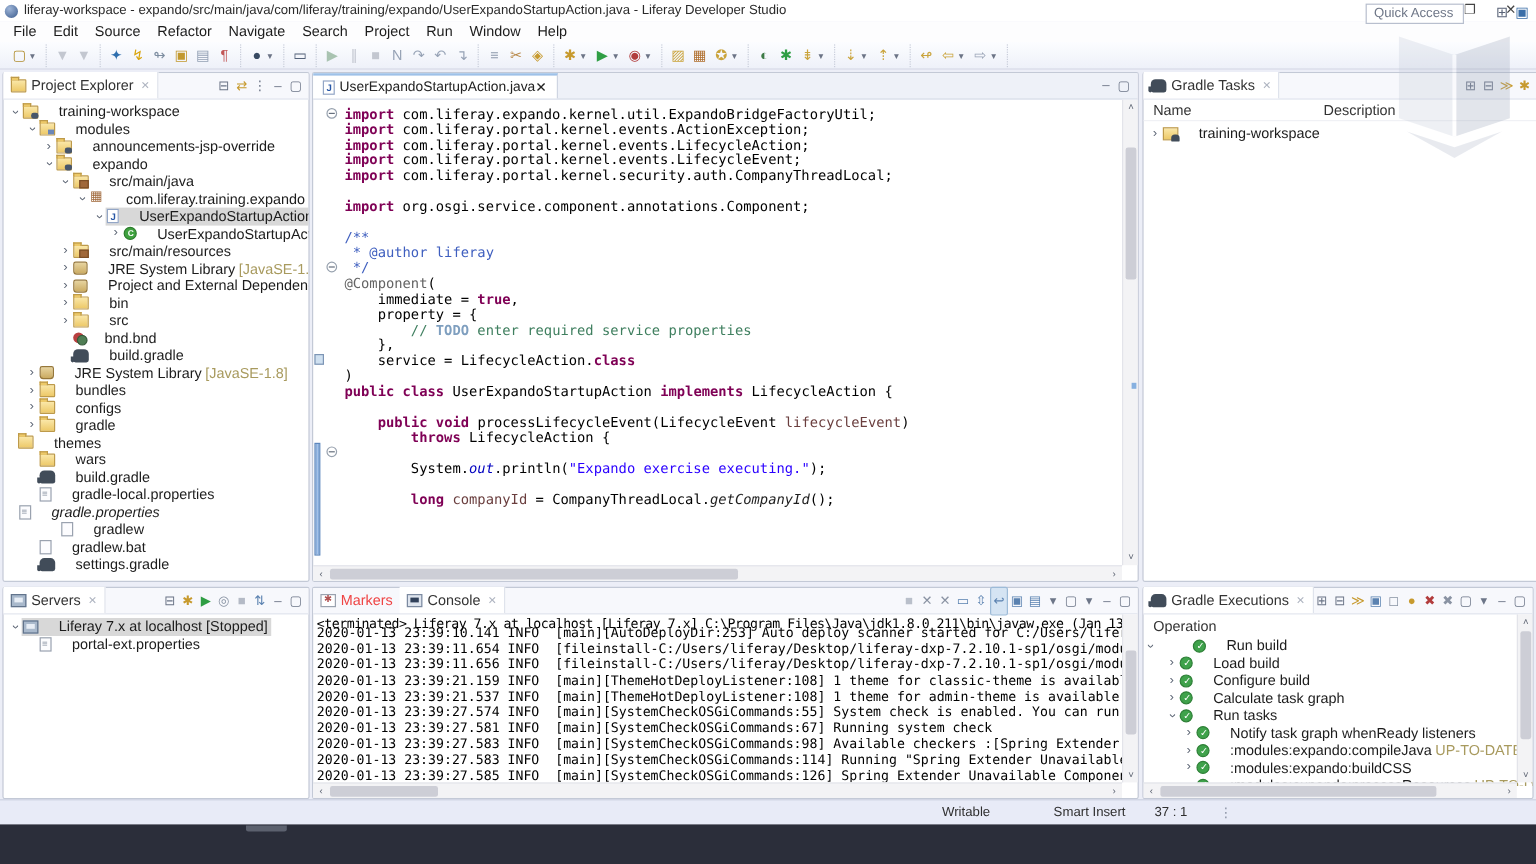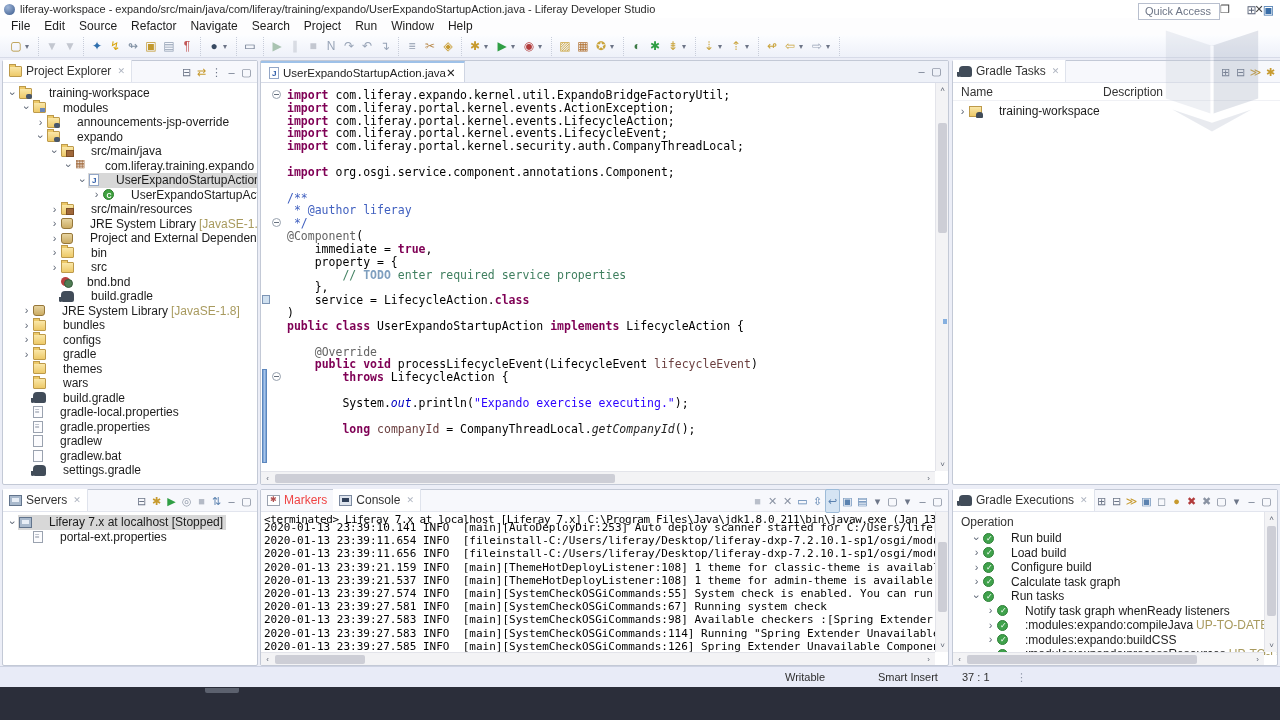--- a/index.html
+++ b/index.html
@@ -389,21 +389,21 @@
           <span class="lbl">configs</span>
         </span>
       </div>
       <div class="tree-row" style="padding-left: 18px;">
         <span class="chev">›</span>
         <span class="row-inner">
           <span class="ic ic-folder"></span>
           <span class="lbl">gradle</span>
         </span>
       </div>
-      <div class="tree-row" style="padding-left: 18px;">
+      <div class="tree-row" style="">
         <span class="chev none"></span>
         <span class="row-inner">
           <span class="ic ic-folder"></span>
           <span class="lbl">themes</span>
         </span>
       </div>
       <div class="tree-row" style="padding-left: 18px;">
         <span class="chev none"></span>
         <span class="row-inner">
           <span class="ic ic-folder"></span>
@@ -417,28 +417,28 @@
           <span class="lbl">build.gradle</span>
         </span>
       </div>
       <div class="tree-row" style="padding-left: 18px;">
         <span class="chev none"></span>
         <span class="row-inner">
           <span class="ic ic-properties-file"></span>
           <span class="lbl">gradle-local.properties</span>
         </span>
       </div>
-      <div class="tree-row" style="padding-left: 18px;">
+      <div class="tree-row" style="padding-left: 1px; font-style: italic;">
         <span class="chev none"></span>
         <span class="row-inner">
           <span class="ic ic-properties-file"></span>
           <span class="lbl">gradle.properties</span>
         </span>
       </div>
-      <div class="tree-row" style="padding-left: 18px;">
+      <div class="tree-row" style="padding-left: 36px;">
         <span class="chev none"></span>
         <span class="row-inner">
           <span class="ic ic-file"></span>
           <span class="lbl">gradlew</span>
         </span>
       </div>
       <div class="tree-row" style="padding-left: 18px;">
         <span class="chev none"></span>
         <span class="row-inner">
           <span class="ic ic-file"></span>
@@ -489,21 +489,20 @@
         <div class="code-line"><span class="tk-j"> */</span></div>
         <div class="code-line"><span class="tk-a">@Component</span><span class="tk-p">(</span></div>
         <div class="code-line"><span class="tk-p">    immediate = </span><span class="tk-k">true</span><span class="tk-p">,</span></div>
         <div class="code-line"><span class="tk-p">    property = {</span></div>
         <div class="code-line"><span class="tk-c">        // </span><span class="tk-t">TODO</span><span class="tk-c"> enter required service properties</span></div>
         <div class="code-line"><span class="tk-p">    },</span></div>
         <div class="code-line"><span class="tk-p">    service = LifecycleAction.</span><span class="tk-k">class</span></div>
         <div class="code-line"><span class="tk-p">)</span></div>
         <div class="code-line"><span class="tk-k">public</span><span class="tk-p"> </span><span class="tk-k">class</span><span class="tk-p"> UserExpandoStartupAction </span><span class="tk-k">implements</span><span class="tk-p"> LifecycleAction {</span></div>
         <div class="code-line"></div>
-        <div class="code-line"><span class="tk-p">    </span><span class="tk-a">@Override</span></div>
         <div class="code-line"><span class="tk-p">    </span><span class="tk-k">public</span><span class="tk-p"> </span><span class="tk-k">void</span><span class="tk-p"> processLifecycleEvent(LifecycleEvent </span><span class="tk-v">lifecycleEvent</span><span class="tk-p">)</span></div>
         <div class="code-line"><span class="tk-p">        </span><span class="tk-k">throws</span><span class="tk-p"> LifecycleAction {</span></div>
         <div class="code-line"></div>
         <div class="code-line"><span class="tk-p">        System.</span><span class="tk-f">out</span><span class="tk-p">.println(</span><span class="tk-s">"Expando exercise executing."</span><span class="tk-p">);</span></div>
         <div class="code-line"></div>
         <div class="code-line"><span class="tk-p">        </span><span class="tk-k">long</span><span class="tk-p"> </span><span class="tk-v">companyId</span><span class="tk-p"> = CompanyThreadLocal.</span><span class="tk-m">getCompanyId</span><span class="tk-p">();</span></div>
       </div>
   </div>
   <div class="vscroll">
     <span class="arr" style="top:0;">˄</span>
@@ -656,21 +655,21 @@
         <span style="color: rgb(178, 60, 60);">✖</span>
         <span style="color: rgb(138, 147, 163);">✖</span>
         <span style="color: rgb(109, 118, 136);">▢</span>
         <span class="tb-dd">▾</span>
         <span style="color: rgb(109, 118, 136);">‒</span>
         <span style="color: rgb(109, 118, 136);">▢</span>
       </span>
   </div>
   <div id="ge-op-header">Operation</div>
   <div class="tree" style="padding-top:0; height:124px;">
-      <div class="tree-row" style="padding-left: 18px;">
+      <div class="tree-row" style="padding-left: 0; gap: 29px;">
         <span class="chev open">›</span>
         <span class="row-inner">
           <span class="ic ic-check"></span>
           <span class="lbl">Run build</span>
         </span>
       </div>
       <div class="tree-row" style="padding-left: 18px;">
         <span class="chev">›</span>
         <span class="row-inner">
           <span class="ic ic-check"></span>

